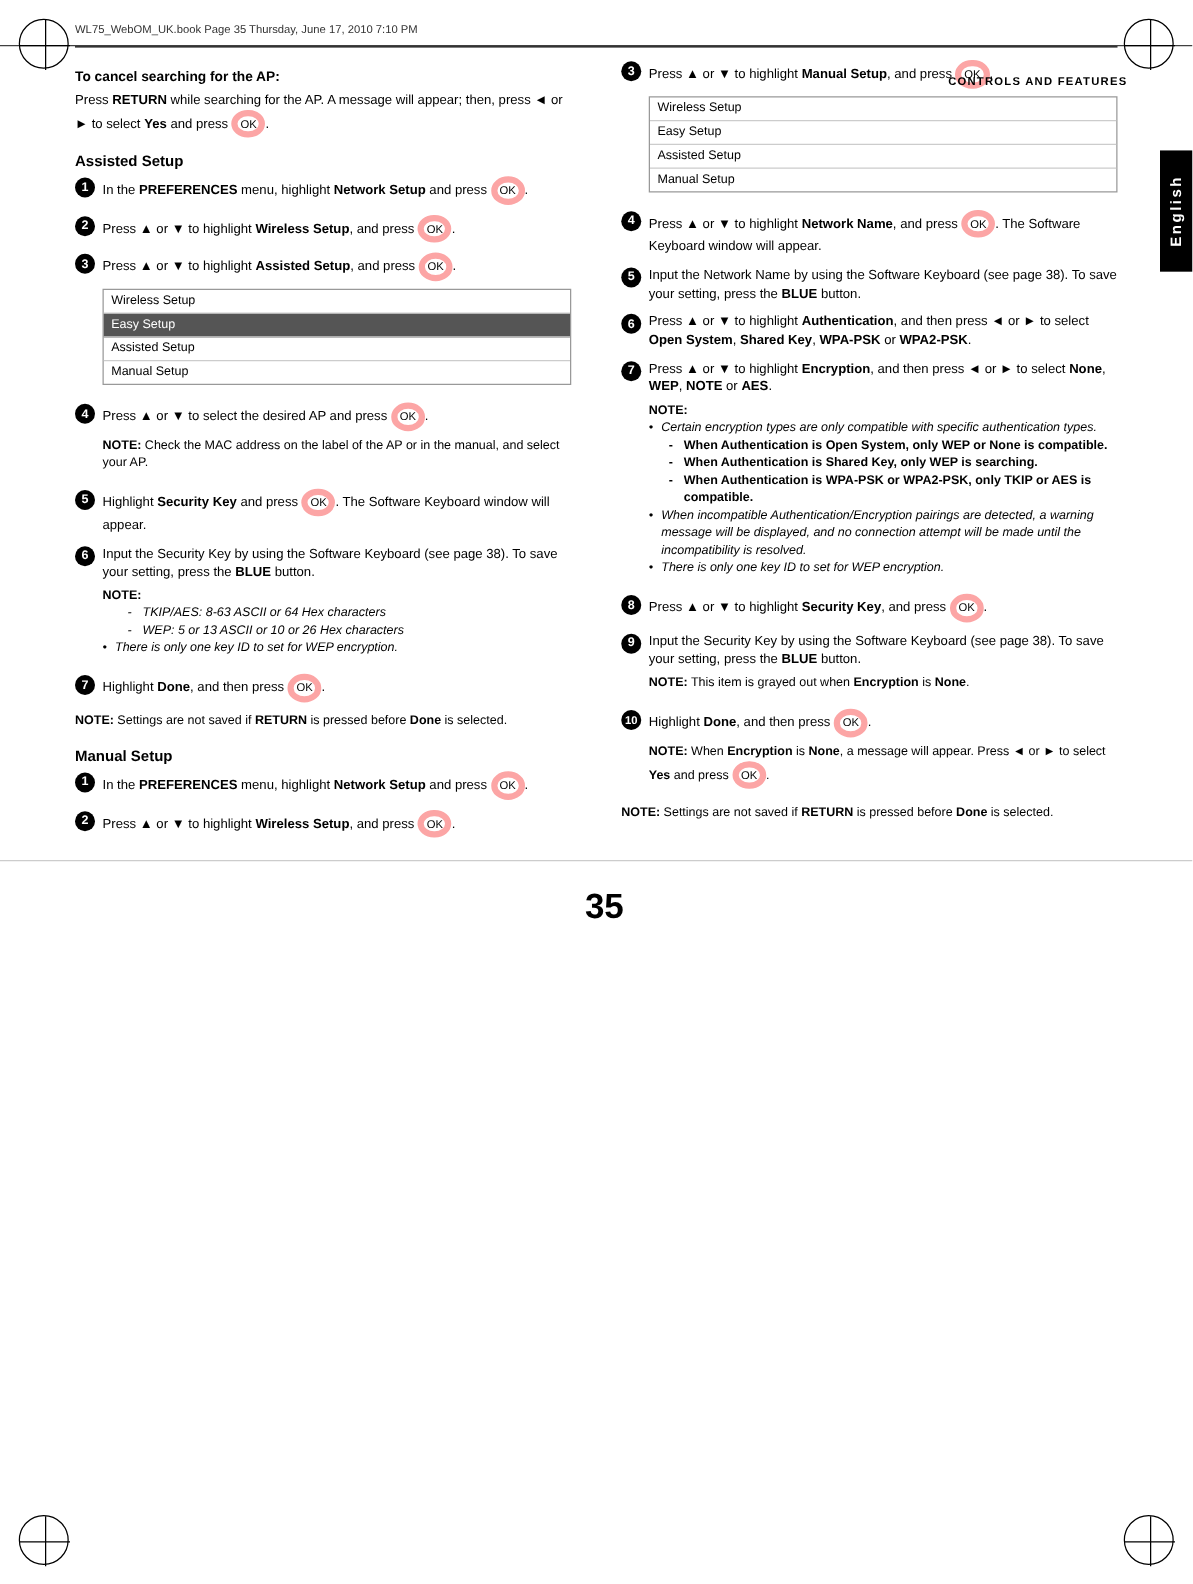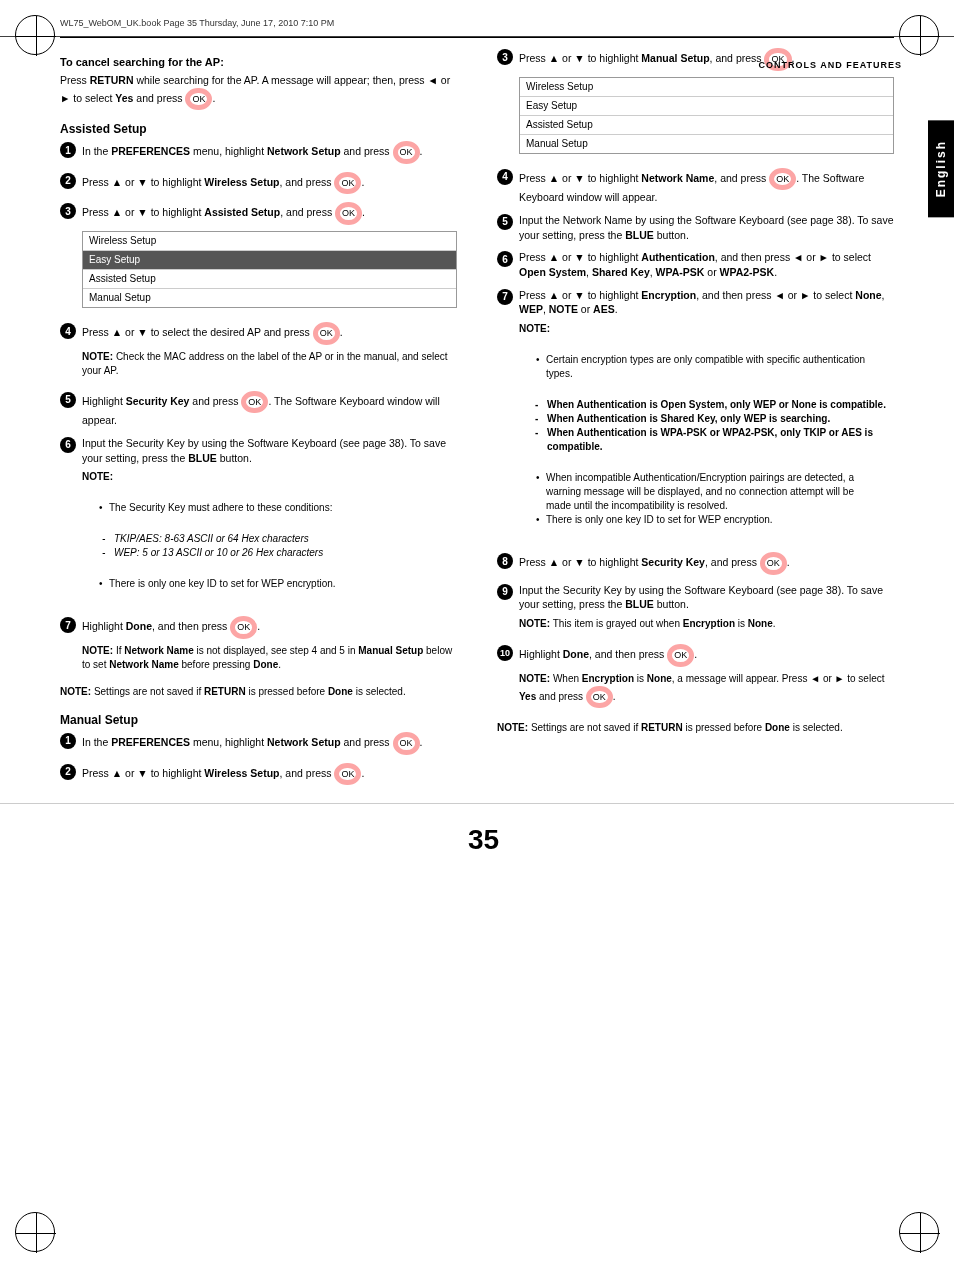--- a/index.html
+++ b/index.html
@@ -202,22 +202,23 @@
     }
 
     .section-heading {
       font-size: 12px;
       font-weight: bold;
       margin: 8px 0 5px 0;
     }
 
     .bullet-list {
       list-style: none;
-      margin: 17px;
+      margin: 0;
       padding: 0;
+      font-style: italic;
     }
 
     .bullet-list li {
       padding-left: 10px;
       position: relative;
       font-size: 10px;
       line-height: 1.4;
     }
 
     .bullet-list li::before {
@@ -328,41 +329,35 @@
         Highlight <b>Security Key</b> and press <span class="ok-circle">OK</span>. The Software Keyboard window will appear.
       </div>
     </div>
 
     <div class="step">
       <div class="step-number">6</div>
       <div class="step-content">
         Input the Security Key by using the Software Keyboard (see page 38). To save your setting, press the <b>BLUE</b> button.
         <div class="note-block">
           <div class="note-title">NOTE:</div>
-          <ul class="bullet-list">
-            <li>The Security Key must adhere to these conditions:</li>
-          </ul>
           <ul class="dash-list" style="padding-left:20px;font-style:italic;">
             <li>TKIP/AES: 8-63 ASCII or 64 Hex characters</li>
             <li>WEP: 5 or 13 ASCII or 10 or 26 Hex characters</li>
           </ul>
           <ul class="bullet-list">
             <li>There is only one key ID to set for WEP encryption.</li>
           </ul>
         </div>
       </div>
     </div>
 
     <div class="step">
       <div class="step-number">7</div>
       <div class="step-content">
         Highlight <b>Done</b>, and then press <span class="ok-circle">OK</span>.
-        <div class="note-block">
-          <span class="note-title">NOTE:</span> If <b>Network Name</b> is not displayed, see step 4 and 5 in <b>Manual Setup</b> below to set <b>Network Name</b> before pressing <b>Done</b>.
-        </div>
       </div>
     </div>
 
     <div class="note-block">
       <b>NOTE:</b> Settings are not saved if <b>RETURN</b> is pressed before <b>Done</b> is selected.
     </div>
 
     <div class="section-heading" style="margin-top:14px;">Manual Setup</div>
 
     <div class="step">

